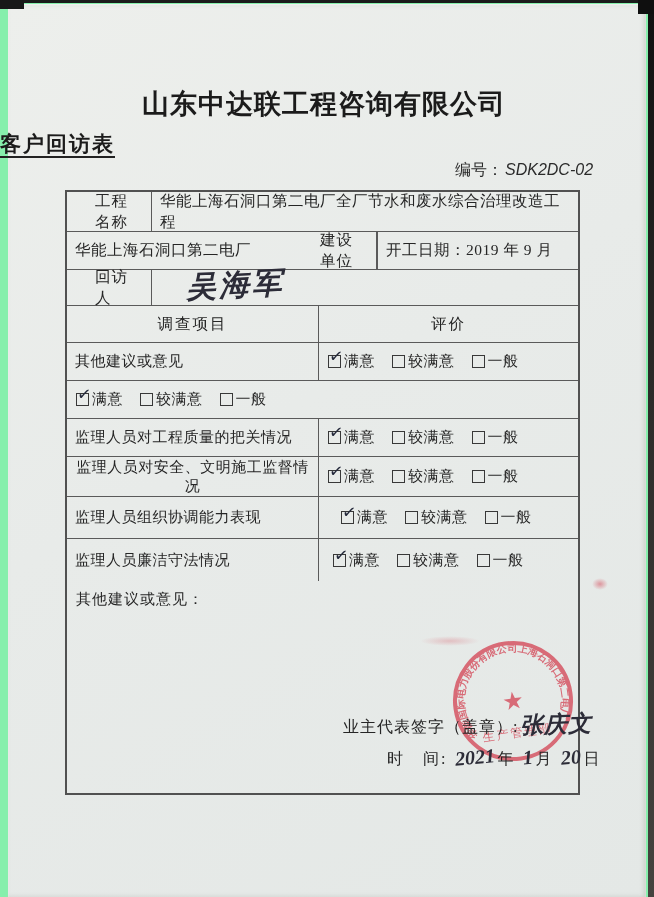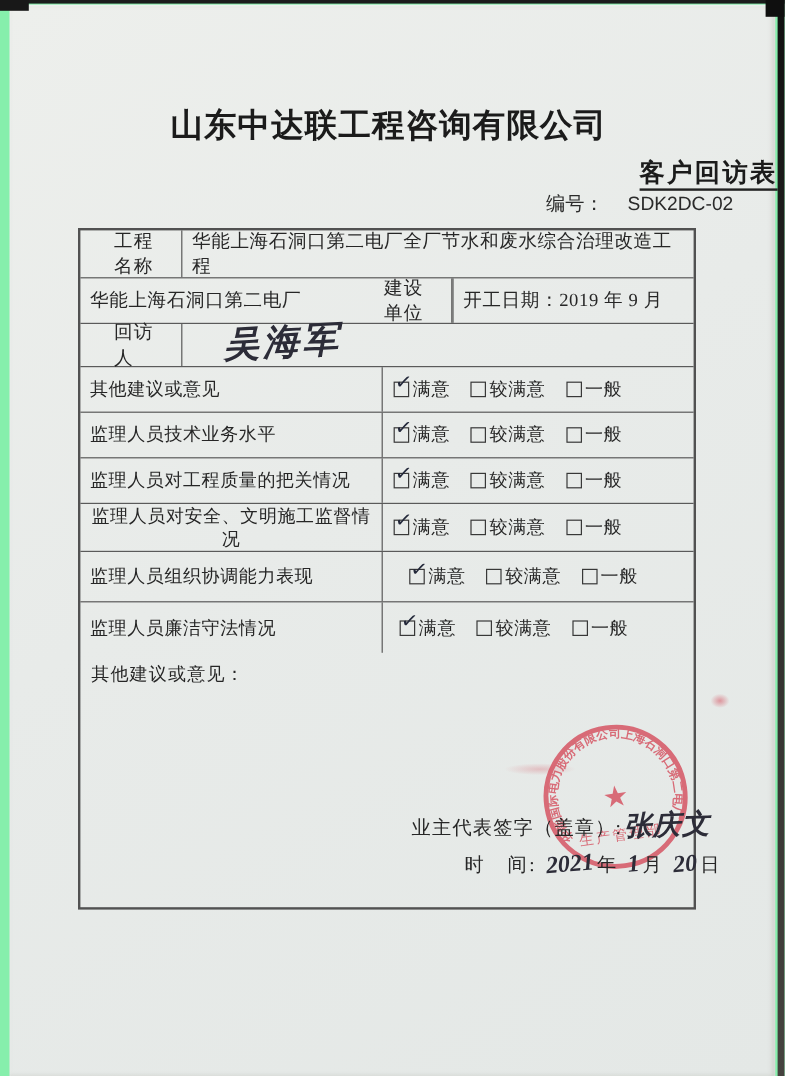--- a/index.html
+++ b/index.html
@@ -10,25 +10,25 @@
   .corner-tl{position:absolute;left:0;top:0;width:24px;height:9px;background:#181818;z-index:4;}
   .corner-tr{position:absolute;right:0;top:0;width:16px;height:14px;background:#0f0f0f;z-index:5;}
   .edge-right{position:absolute;right:0;top:0;width:6px;height:100%;z-index:4;
               background:linear-gradient(#101010,#2d2c2a 45%,#45433f);}
   .paper{position:absolute;left:8px;top:4px;width:638px;height:893px;border-radius:4px 7px 0 0;
          background:linear-gradient(150deg,#edefec 0%,#e8ebe9 45%,#e4e8e6 100%);
          box-shadow:inset 0 1px 2px rgba(255,255,255,.65), inset -2px 0 4px rgba(120,115,100,.25);}
   
   .doc-title{position:absolute;top:86px;left:0;width:648px;text-align:center;font-size:27px;font-weight:bold;
              letter-spacing:1px;color:#1b1b1b;font-family:"Liberation Sans","DejaVu Sans",sans-serif;}
-  .doc-subtitle{position:absolute;top:130px;left:0;width:648px;text-align:right;}
+  .doc-subtitle{position:absolute;top:130px;left:0;width:648px;text-align:left;}
   .doc-subtitle span{font-size:21px;font-weight:bold;letter-spacing:2px;color:#1b1b1b;
              font-family:"Liberation Sans","DejaVu Sans",sans-serif;border-bottom:2px solid #222;padding-bottom:1px;}
   .serial{position:absolute;top:160px;left:455px;font-size:16px;color:#2a2a2a;}
-  .serial .sv{font-family:"Liberation Sans","DejaVu Sans",sans-serif;margin-left:20px;}
+  .serial .sv{font-family:"Liberation Sans","DejaVu Sans",sans-serif;margin-left:2px;font-style:italic;}
   
   .ftable{position:absolute;left:65px;top:190px;width:515px;border:2px solid #515151;box-sizing:border-box;}
   .frow{display:flex;border-bottom:1px solid #5a5a5a;box-sizing:border-box;}
   .frow:last-child{border-bottom:none;}
   .cell{box-sizing:border-box;display:flex;align-items:center;padding:0 8px;font-size:15.5px;letter-spacing:.5px;}
   .cell.lab{width:85px;border-right:1px solid #5a5a5a;padding-left:28px;letter-spacing:1px;}
   .cell.val{flex:1;}
   .cell.date{width:201px;border-left:1px solid #5a5a5a;}
   .r-project{height:40px;} .r-client{height:38px;} .r-visitor{height:36px;} .r-head{height:37px;}
   .cell.shead{width:252px;justify-content:center;border-right:1px solid #5a5a5a;letter-spacing:2px;}
@@ -90,20 +90,24 @@
         <span>开工日期：</span>
           <span>2019 年 9 月</span>
       </div>
     </div>
     <div class="frow r-visitor">
       <div class="cell lab">回访人</div>
       <div class="cell val">
         <span class="hw visitor-sig">吴海军</span>
       </div>
     </div>
+    <div class="frow r-head">
+      <div class="cell shead">调查项目</div>
+      <div class="cell ehead">评价</div>
+    </div>
 
     <div id="rating-rows">
   <div class="frow">
     <div class="cell item">
             <span>其他建议或意见</span>
           </div>
     <div class="cell opts">
             <span class="opt">
               <span class="box">
                 <span class="check">✓</span>
@@ -115,23 +119,20 @@
               <span class="optlab">较满意</span>
             </span>
             <span class="opt">
               <span class="box"></span>
               <span class="optlab">一般</span>
             </span>
           </div>
   </div>
 
   <div class="frow">
-    <div class="cell item">
-            <span>监理人员技术业务水平</span>
-          </div>
     <div class="cell opts">
             <span class="opt">
               <span class="box">
                 <span class="check">✓</span>
               </span>
               <span class="optlab">满意</span>
             </span>
             <span class="opt">
               <span class="box"></span>
               <span class="optlab">较满意</span>

